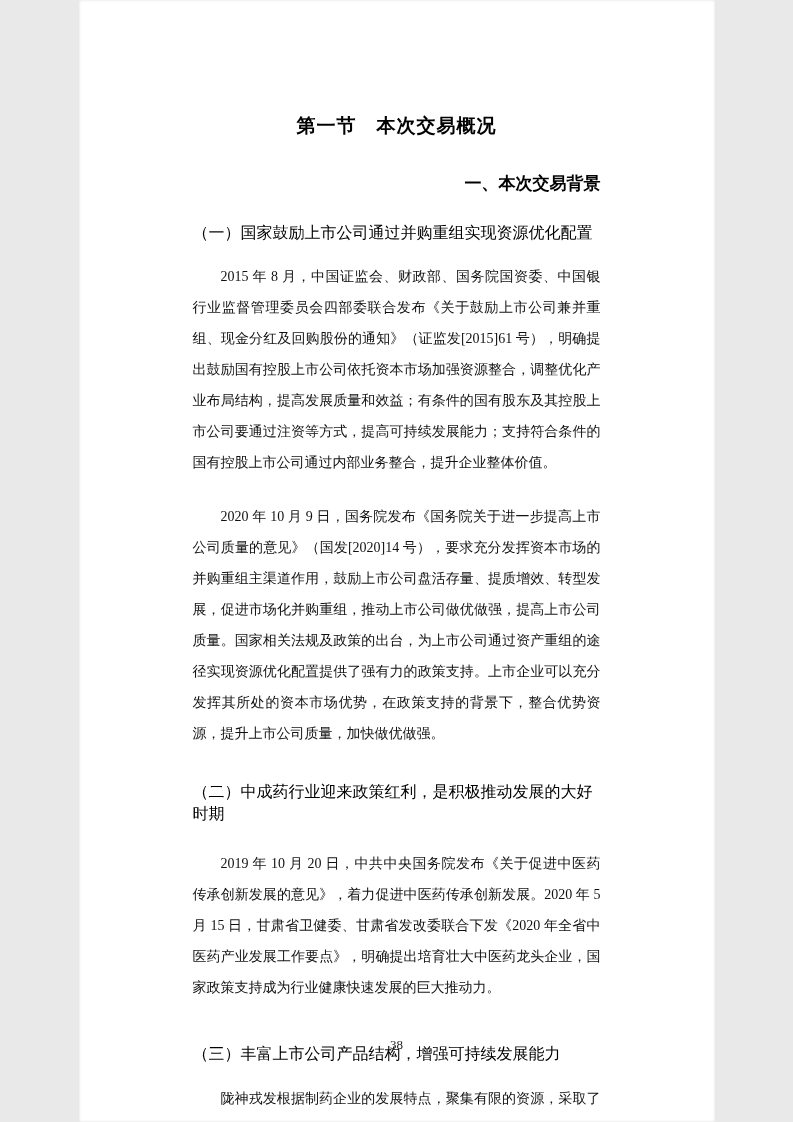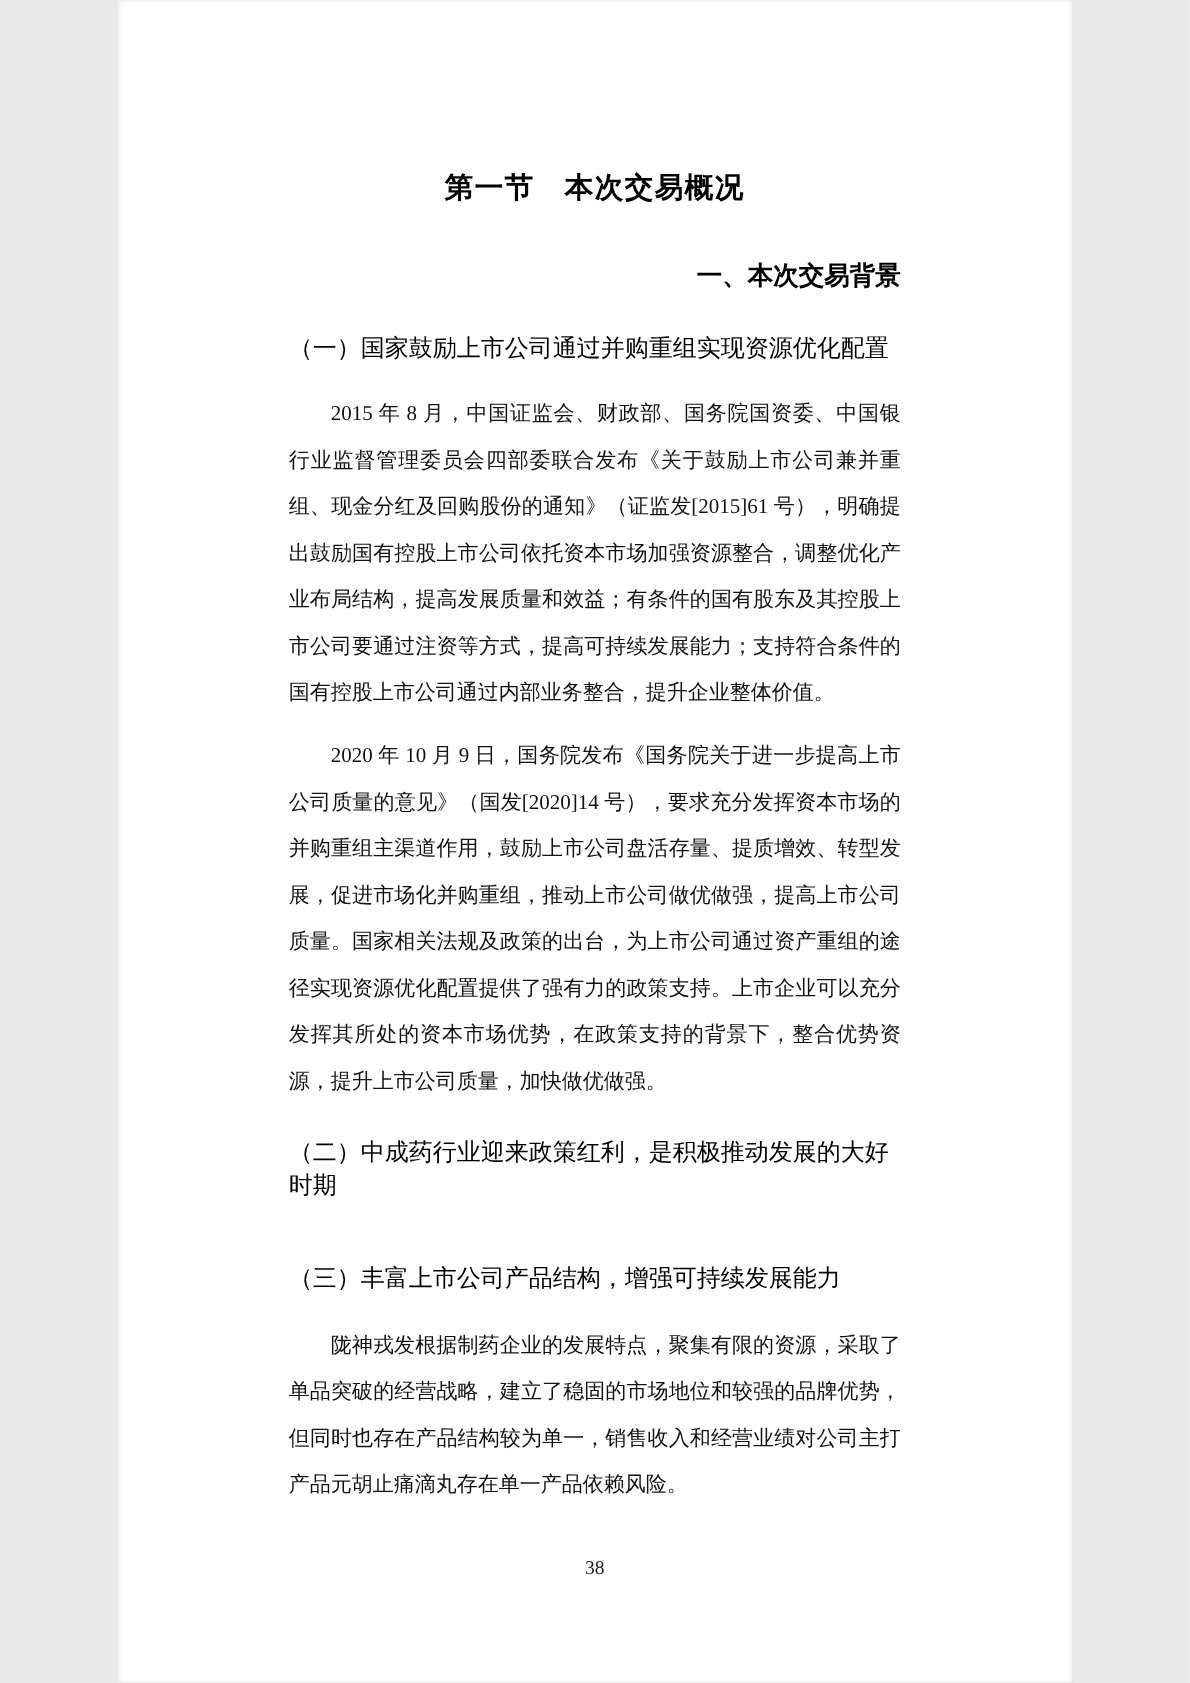--- a/index.html
+++ b/index.html
@@ -36,33 +36,33 @@
     line-height: 24px;
     text-align: right;
   }
   .h-level2 {
     margin: 26px 0 0 0;
     font-family: "Liberation Sans", "DejaVu Sans", sans-serif;
     font-weight: normal;
     font-size: 16px;
     line-height: 22px;
   }
-  .h-level2.gap-lg { margin-top: 21px; }
+  .h-level2.gap-lg { margin-top: 32px; }
   .h-level2.gap-xl { margin-top: 40px; }
   .body-para {
     margin: 17px 0 0 0;
     font-family: "Liberation Serif", "DejaVu Serif", serif;
     font-size: 14px;
     line-height: 31px;
     text-align: justify;
     text-justify: inter-character;
     text-indent: 2em;
     color: #111111;
   }
-  .body-para.gap-sm { margin-top: 11px; }
+  .body-para.gap-sm { margin-top: 23px; }
   .body-para.gap-md { margin-top: 23px; }
   .body-para.gap-p4 { margin-top: 18px; }
   .page-number {
     position: absolute;
     top: 1021px;
     left: 0;
     width: 100%;
     text-align: center;
     font-family: "Liberation Serif", "DejaVu Serif", serif;
     font-size: 13px;
@@ -81,20 +81,21 @@
   <h2 class="h-level1">一、本次交易背景</h2>
 
   <h3 class="h-level2">（一）国家鼓励上市公司通过并购重组实现资源优化配置</h3>
 
   <p class="body-para">2015 年 8 月，中国证监会、财政部、国务院国资委、中国银行业监督管理委员会四部委联合发布《关于鼓励上市公司兼并重组、现金分红及回购股份的通知》（证监发[2015]61 号），明确提出鼓励国有控股上市公司依托资本市场加强资源整合，调整优化产业布局结构，提高发展质量和效益；有条件的国有股东及其控股上市公司要通过注资等方式，提高可持续发展能力；支持符合条件的国有控股上市公司通过内部业务整合，提升企业整体价值。</p>
 
   <p class="body-para gap-sm">2020 年 10 月 9 日，国务院发布《国务院关于进一步提高上市公司质量的意见》（国发[2020]14 号），要求充分发挥资本市场的并购重组主渠道作用，鼓励上市公司盘活存量、提质增效、转型发展，促进市场化并购重组，推动上市公司做优做强，提高上市公司质量。国家相关法规及政策的出台，为上市公司通过资产重组的途径实现资源优化配置提供了强有力的政策支持。上市企业可以充分发挥其所处的资本市场优势，在政策支持的背景下，整合优势资源，提升上市公司质量，加快做优做强。</p>
 
   <h3 class="h-level2 gap-lg">（二）中成药行业迎来政策红利，是积极推动发展的大好时期</h3>
 
+  <p class="body-para gap-md">2019 年 10 月 20 日，中共中央国务院发布《关于促进中医药传承创新发展的意见》，着力促进中医药传承创新发展。2020 年 5 月 15 日，甘肃省卫健委、甘肃省发改委联合下发《2020 年全省中医药产业发展工作要点》，明确提出培育壮大中医药龙头企业，国家政策支持成为行业健康快速发展的巨大推动力。</p>
 
   <h3 class="h-level2 gap-xl">（三）丰富上市公司产品结构，增强可持续发展能力</h3>
 
   <p class="body-para gap-p4">陇神戎发根据制药企业的发展特点，聚集有限的资源，采取了单品突破的经营战略，建立了稳固的市场地位和较强的品牌优势，但同时也存在产品结构较为单一，销售收入和经营业绩对公司主打产品元胡止痛滴丸存在单一产品依赖风险。</p>
 
   <div class="page-number">38</div>
 
 </div>
 
 </body></html>

